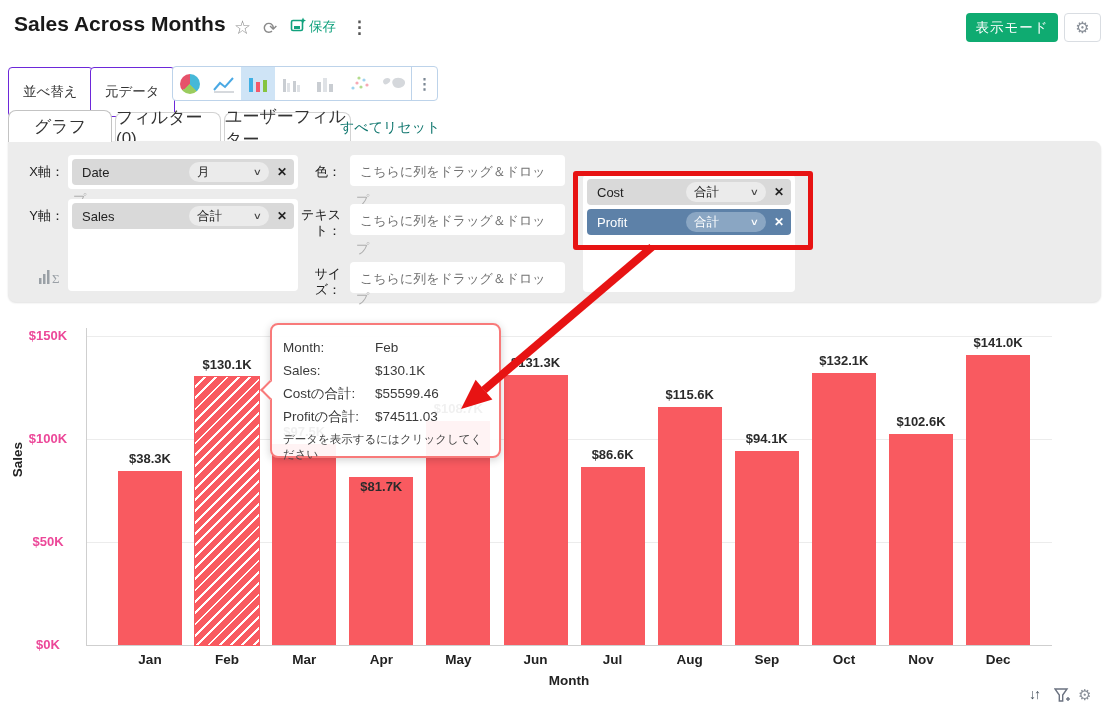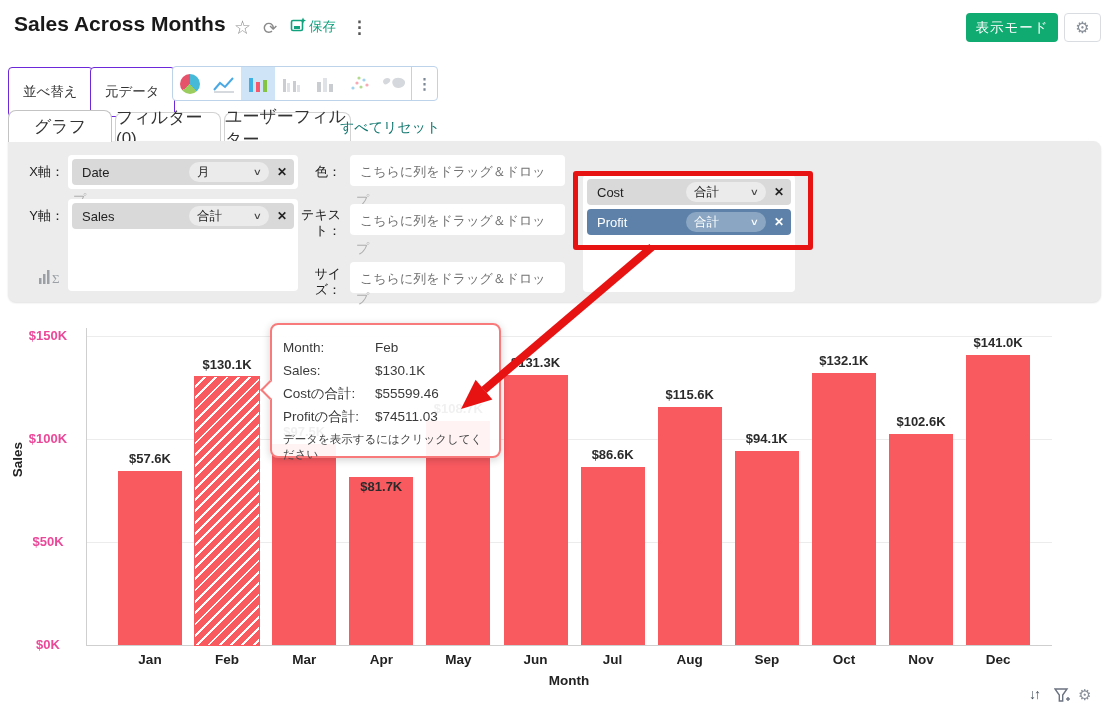--- a/index.html
+++ b/index.html
@@ -254,21 +254,21 @@
       <div class="gridline" style="top: 336px;"></div>
     <div class="axis-y"></div>
     <div class="axis-x"></div>
     <div class="ylabel">Sales</div>
     <div class="xlabel">Month</div>
   <div class="ytick" style="top: 328px;">$150K</div>
       <div class="ytick" style="top: 431px;">$100K</div>
       <div class="ytick" style="top: 534px;">$50K</div>
       <div class="ytick" style="top: 637px;">$0K</div>
       <div class="bar" style="left: 118px; top: 471px; height: 174px;"></div>
-      <div class="bar-label" style="left: 105px; top: 451px;">$57.6K</div>
+      <div class="bar-label" style="left: 105px; top: 451px;">$38.3K</div>
       <div class="month-label" style="left: 110px;">Jan</div>
       <div class="bar hatched" style="left: 195.1px; top: 377px; height: 268px;"></div>
       <div class="bar-label" style="left: 182.1px; top: 357px;">$130.1K</div>
       <div class="month-label" style="left: 187.1px;">Feb</div>
       <div class="bar" style="left: 272.2px; top: 444px; height: 201px;"></div>
       <div class="bar-label" style="left: 259.2px; top: 424px;">$97.5K</div>
       <div class="month-label" style="left: 264.2px;">Mar</div>
       <div class="bar" style="left: 349.3px; top: 477px; height: 168px;"></div>
       <div class="bar-label" style="left: 336.3px; top: 479px;">$81.7K</div>
       <div class="month-label" style="left: 341.3px;">Apr</div>

